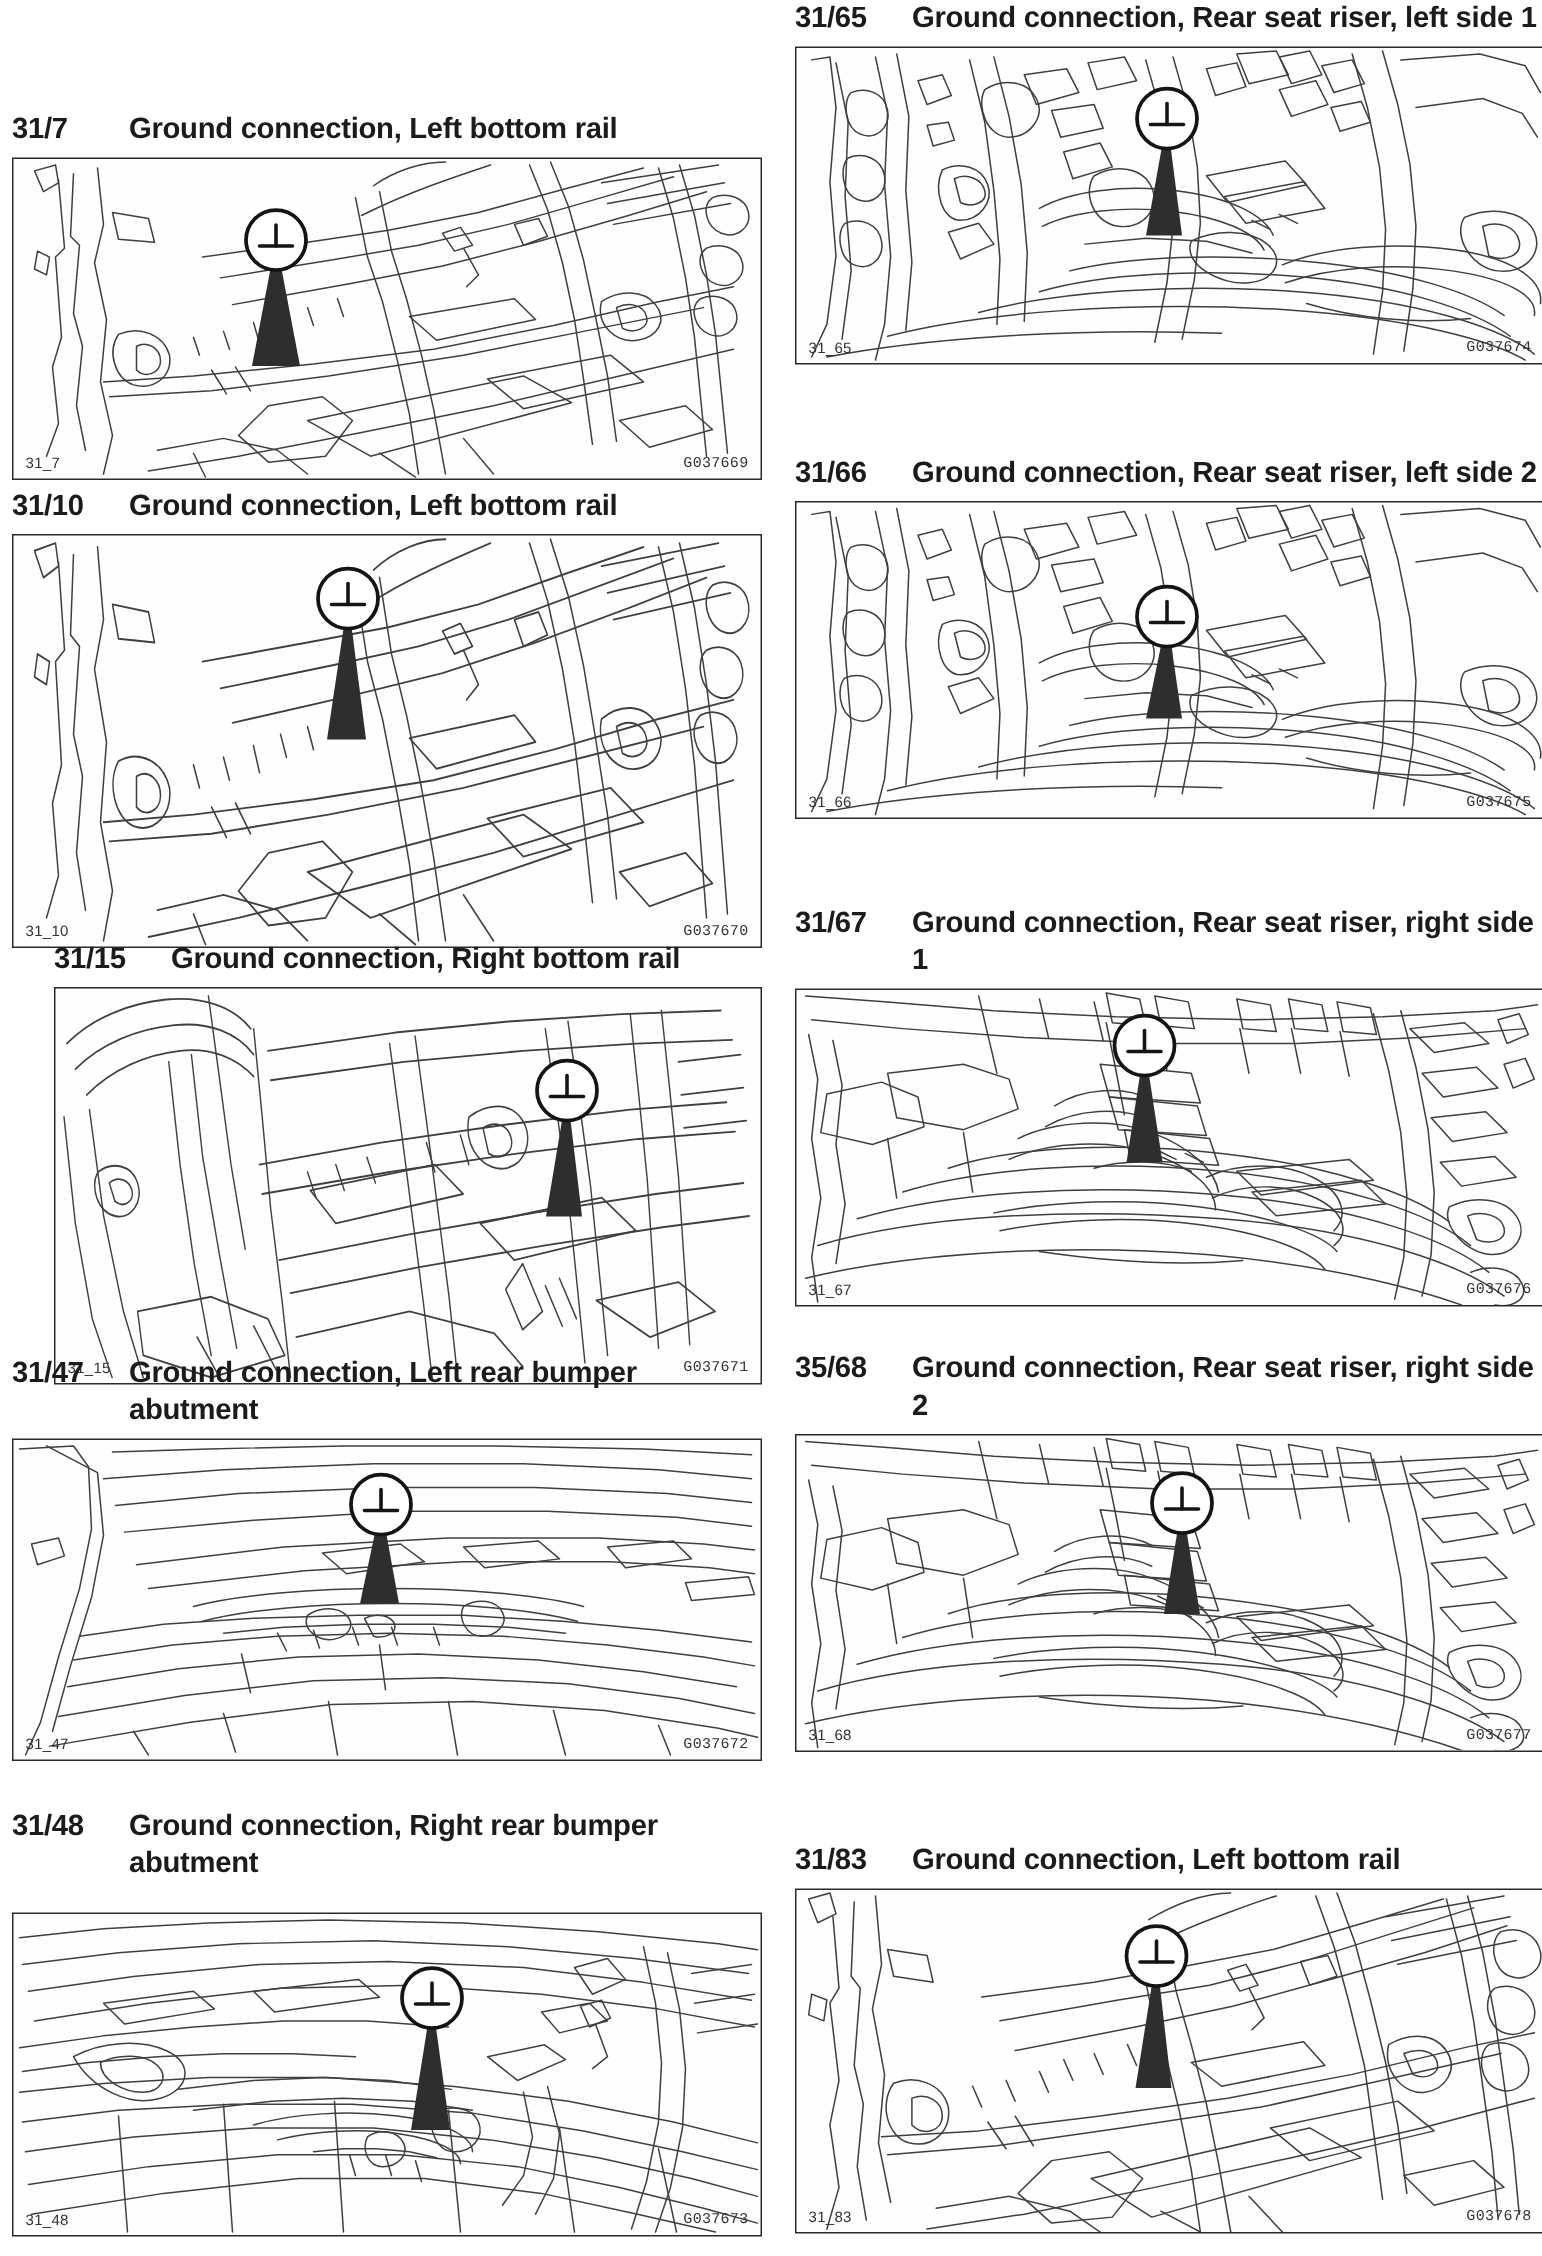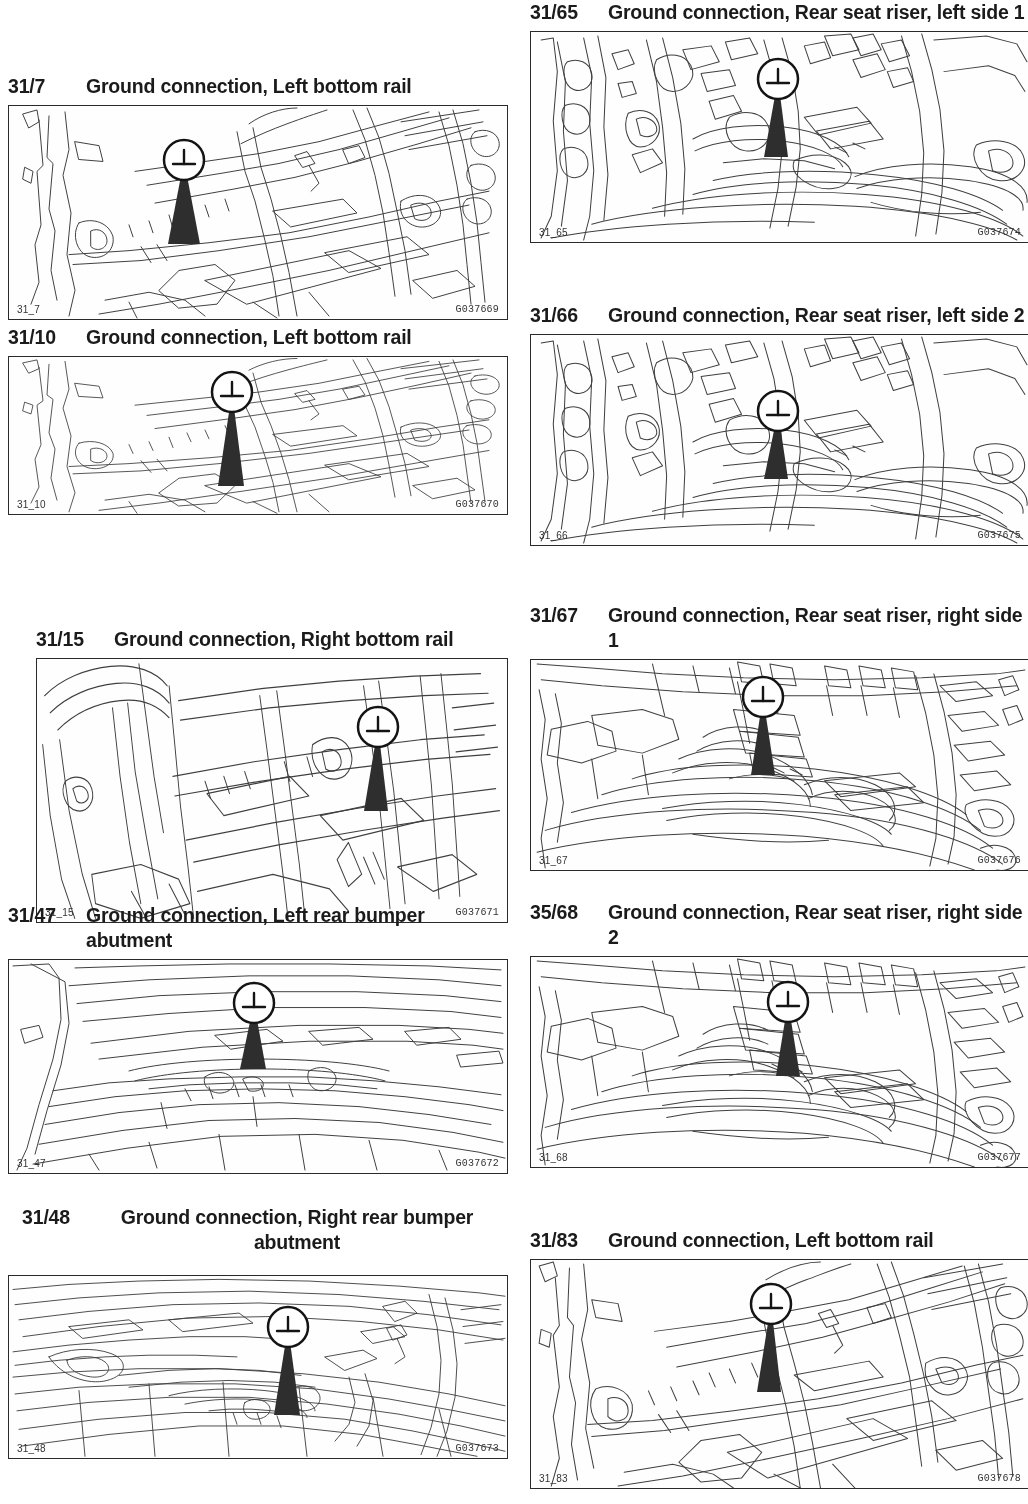--- a/index.html
+++ b/index.html
@@ -142,21 +142,21 @@
         <div class="fig-id">31_7</div>
         <div class="fig-ref">G037669</div>
       </div>
     </div>
 
     <div class="entry" style="top:325px;">
       <div class="caption">
         <span class="code">31/10</span>
         <span class="desc">Ground connection, Left bottom rail</span>
       </div>
-      <div class="figure" style="height:159px;">
+      <div class="figure" style="height:276px;">
         <svg viewBox="0 0 498 215" preserveAspectRatio="none">
           <g fill="none" stroke="#3f3f3f" stroke-width="1" stroke-linejoin="round" stroke-linecap="round">
             <path d="M14 8 L28 4 L30 16 L20 22 Z M30 14 L34 60 L28 66 L32 120 L26 140 L30 178 L22 200"></path>
             <path d="M40 10 L38 52 L44 58 L40 104 L46 126 L42 166 L48 196"></path>
             <path d="M56 6 L60 44 L54 70 L62 108 L58 150 L66 186 L60 212"></path>
             <path d="M66 36 L90 40 L94 56 L70 54 Z"></path>
             <path d="M70 118 C84 112 100 118 104 132 C106 146 94 156 80 152 C68 148 62 130 70 118 Z"></path>
             <path d="M82 126 C90 122 98 128 98 136 C98 144 88 148 82 142 Z"></path>
             <path d="M96 196 L140 188 L176 196 L196 212 M120 198 L128 214"></path>
             <path d="M60 150 L120 146 L200 138 L280 128 L360 112 L430 96 L480 86"></path>
@@ -316,26 +316,26 @@
               <line x1="28" y1="16" x2="28" y2="30"></line>
               <line x1="17" y1="30" x2="39" y2="30"></line>
             </g>
           </svg>
         </div>
         <div class="fig-id">31_47</div>
         <div class="fig-ref">G037672</div>
       </div>
     </div>
 
-    <div class="entry" style="top:1205px;text-align:center;">
+    <div class="entry" style="top:1205px;">
       <div class="caption">
         <span class="code">31/48</span>
         <span class="desc">Ground connection, Right rear bumper abutment</span>
       </div>
-      <div class="figure" style="height:184px; margin-top:20px;">
+      <div class="figure" style="height:216px; margin-top:20px;">
         <svg viewBox="0 0 498 216" preserveAspectRatio="none">
           <g fill="none" stroke="#3f3f3f" stroke-width="1" stroke-linejoin="round" stroke-linecap="round">
             <path d="M4 16 L60 10 L130 6 L210 4 L300 6 L390 12 L470 20 L496 24"></path>
             <path d="M6 34 L70 26 L150 20 L240 18 L330 22 L414 30 L490 40"></path>
             <path d="M10 52 L80 42 L164 34 L250 32 L340 36 L420 46 L492 58"></path>
             <path d="M14 72 L90 60 L178 50 L266 48 L352 54 L430 64 L494 76"></path>
             <path d="M4 90 L60 82 L120 76 L180 72 L236 72 L290 76"></path>
             <path d="M6 106 L50 100 L96 96 L140 94 L186 94 L228 96"></path>
             <path d="M40 96 C58 86 84 84 102 92 C120 100 118 118 98 124 C78 130 52 118 40 96 Z"></path>
             <path d="M58 100 C70 94 88 94 96 102 C104 110 98 120 86 120 C74 120 58 112 58 100 Z"></path>

